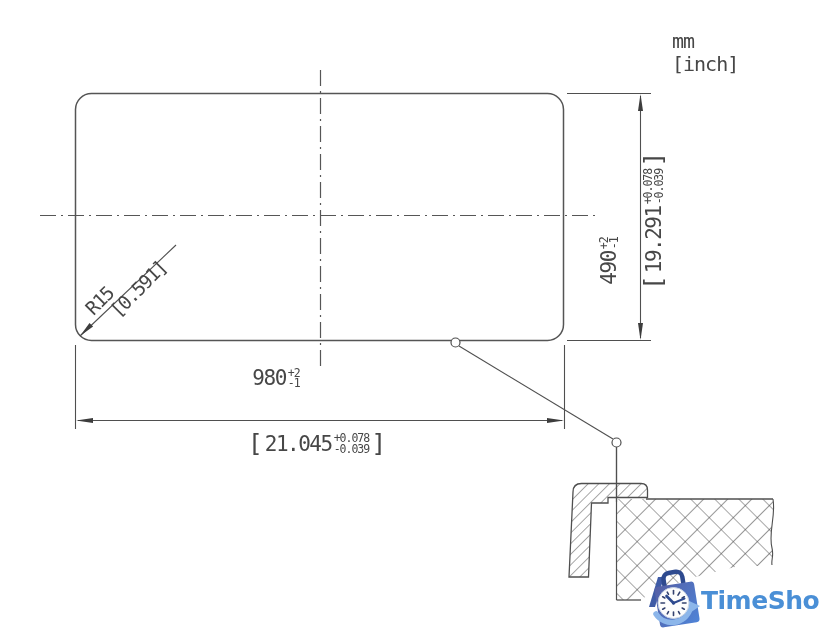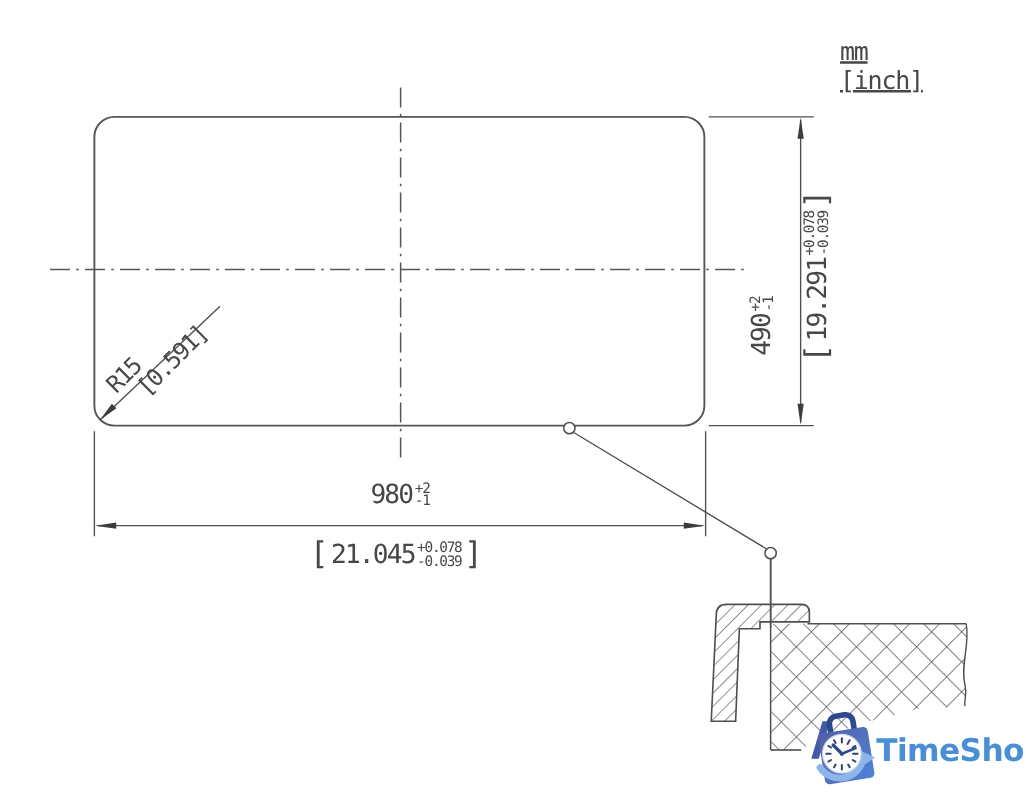--- a/index.html
+++ b/index.html
@@ -9,21 +9,21 @@
   .txt{position:absolute;color:#474747;white-space:nowrap;}
   .dim{display:flex;align-items:center;}
   .dim .val{font-size:21px;letter-spacing:-1.5px;}
   .dim .tol{display:inline-flex;flex-direction:column;justify-content:center;
             font-size:11.5px;line-height:10.5px;letter-spacing:-1px;margin-left:2px;}
   .dim .br{font-size:25px;font-weight:normal;letter-spacing:-2px;}
   .dim .br.open{margin-right:4px;}
   .dim .br.close{margin-left:2px;}
   .rot90{transform:translate(-50%,-50%) rotate(-90deg);}
   .rot45{transform:translate(-50%,-50%) rotate(-45deg);}
-  #units-label{left:672px;top:30px;font-size:20px;line-height:23px;letter-spacing:-1px;text-decoration:underline;}
+  #units-label{left:672px;top:30px;font-size:20px;line-height:23px;letter-spacing:-1px;}
   #radius-label{left:126px;top:288px;font-size:19px;line-height:19px;letter-spacing:-1.5px;
                 text-align:left;}
   #radius-label .l2{padding-left:16px;}
   #logo-text{left:701px;top:586px;font-family:"DejaVu Sans","Liberation Sans",sans-serif;
              font-weight:bold;font-size:25px;letter-spacing:-0.5px;color:#4a8fd6;}
 </style>
 </head>
 <body>
 
 <div id="stage">
@@ -117,21 +117,21 @@
         <circle cx="673.5" cy="603" r="1.7" fill="#2e4a8f"></circle>
       </g>
     </g>
   </svg>
 
   <div class="txt" id="units-label">
     <div>mm</div>
     <div>[inch]</div>
   </div>
 
-  <div class="txt dim" style="left:276px;top:395px;transform:translate(-50%,-50%);margin-left:44px;">
+  <div class="txt dim" style="left:276px;top:378px;transform:translate(-50%,-50%);">
     <span class="val">980</span>
     <span class="tol">
       <span>+2</span>
       <span>-1</span>
     </span>
   </div>
 
   <div class="txt dim" style="left:316px;top:443px;transform:translate(-50%,-50%);">
     <span class="br open">[</span>
     <span class="val">21.045</span>

